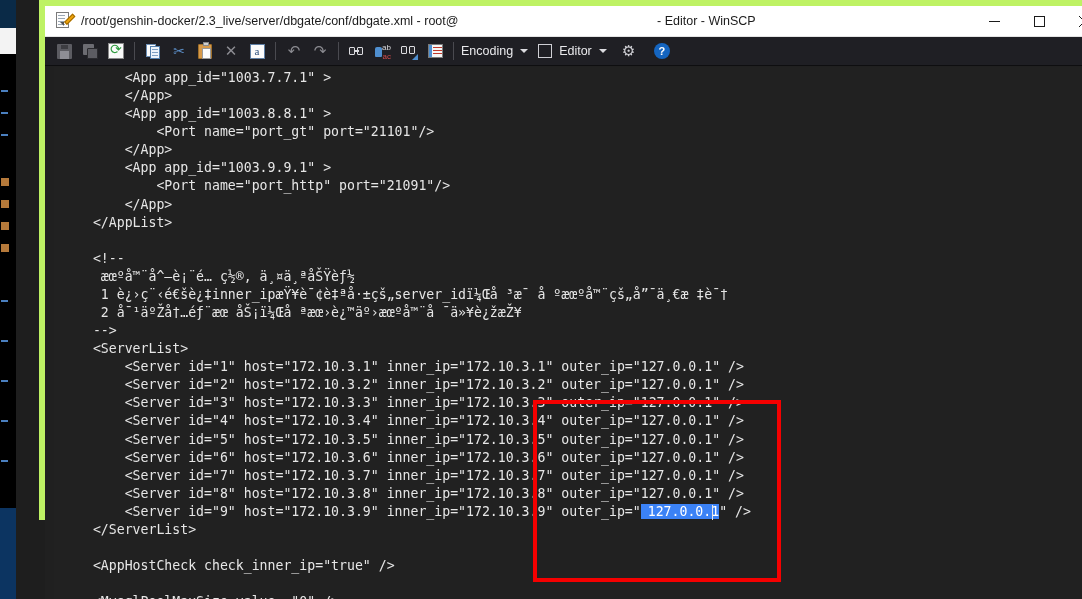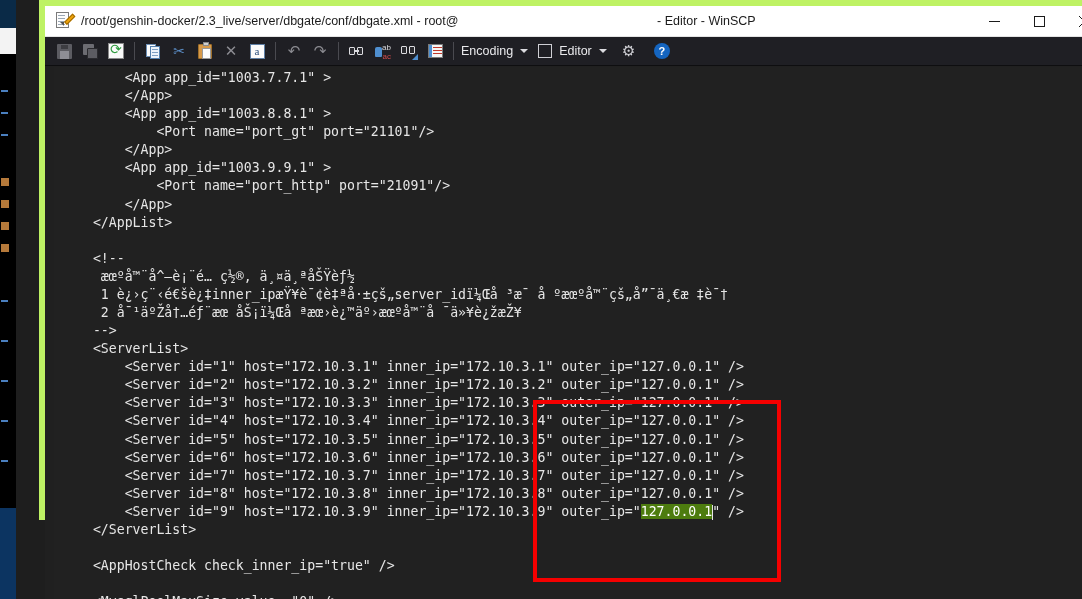--- a/index.html
+++ b/index.html
@@ -233,22 +233,23 @@
     top: 2px;
     margin: 0;
     font-family: "DejaVu Sans Mono", monospace;
     font-size: 13.2px;
     line-height: 18.08px;
     color: #e6e6e6;
     white-space: pre;
     letter-spacing: 0px;
   }
   .sel {
-    background: #4d7c0f;
+    background: #3b82f6;
     color: #ffffff;
+    padding-left: 7px;
   }
 
   
   #caret {
     position: absolute;
     width: 1px;
     height: 15px;
     background: #e6e6e6;
   }
 

